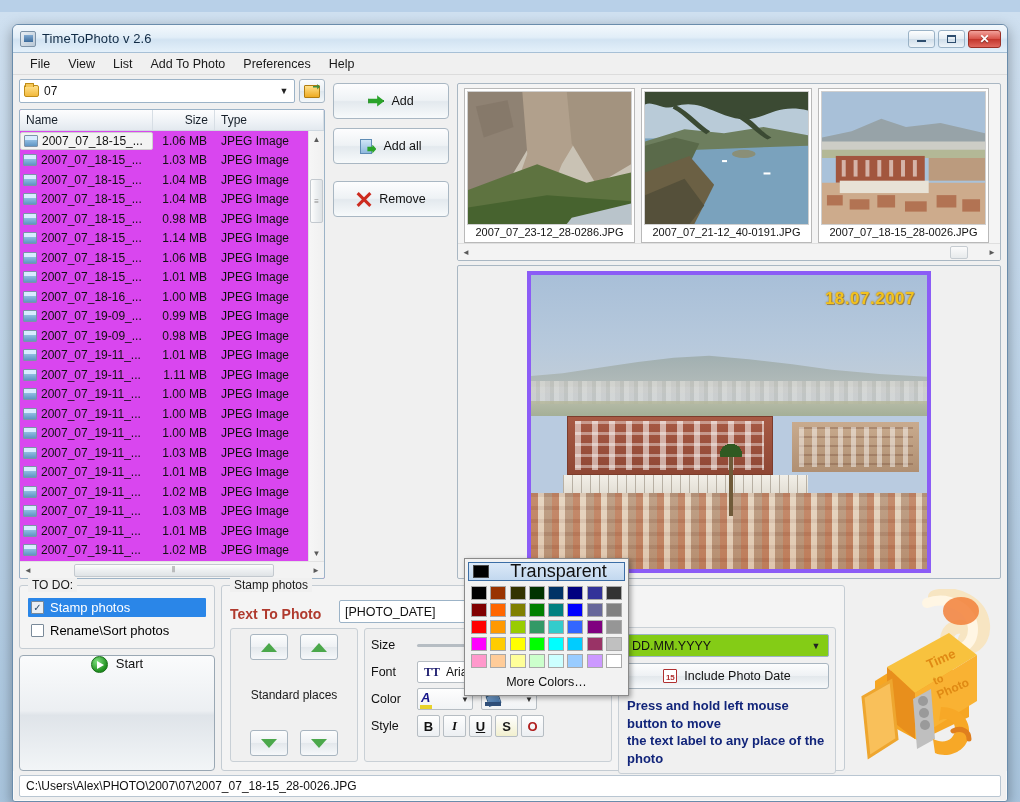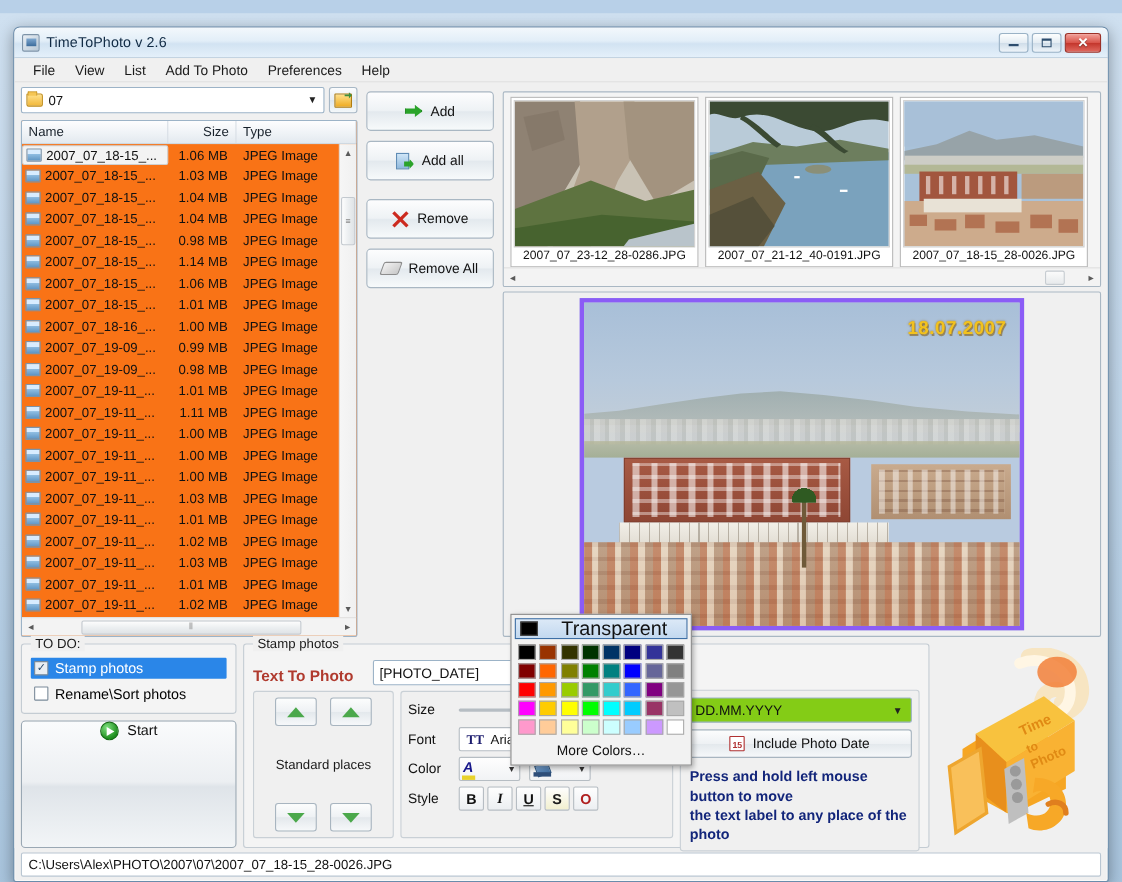--- a/index.html
+++ b/index.html
@@ -93,21 +93,21 @@
     display:flex;align-items:center;justify-content:center;
   }
   .browse-ico{
     width:16px;height:13px;background:linear-gradient(180deg,#ffe08a,#eeab22);
     border:1px solid #b07c10;border-radius:1px;position:relative;
   }
   .browse-ico:after{content:"";position:absolute;right:-1px;top:-3px;width:7px;height:7px;
     background:#3e8f3e;clip-path:polygon(0 50%,60% 50%,60% 20%,100% 60%,60% 100%,60% 70%,0 70%);}
   
   .filelist{
-    flex:1;background:#f97316;border:1px solid #9cb3c7;border-radius:2px;
+    flex:1;background:#d946ef;border:1px solid #9cb3c7;border-radius:2px;
     display:flex;flex-direction:column;overflow:hidden;position:relative;
   }
   .fl-header{
     height:21px;flex:0 0 21px;display:flex;
     background:linear-gradient(180deg,#fdfdfe,#eef2f6 60%,#e3e9ef);
     border-bottom:1px solid #cfd8e0;font-size:12px;color:#17202a;
   }
   .fl-header div{display:flex;align-items:center;padding:0 6px;border-right:1px solid #d7dee5;}
   .col-name{width:133px;flex:0 0 133px;}
   .col-size{width:62px;flex:0 0 62px;justify-content:flex-end;}
@@ -628,24 +628,20 @@
           <span class="ico-add"></span>
           <span>Add</span>
         </div>
         <div class="act-btn">
           <span class="ico-addall"></span>
           <span>Add all</span>
         </div>
         <div class="act-btn gap">
           <span class="ico-remove"></span>
           <span>Remove</span>
-        </div>
-        <div class="act-btn">
-          <span class="ico-removeall"></span>
-          <span>Remove All</span>
         </div>
       </div>
 
       <div class="right-col">
         <div class="thumbstrip">
           <div class="thumbs">
 
             <div class="thumb">
               <div class="thumb-img">
                 <svg width="100%" height="100%" viewBox="0 0 165 128" preserveAspectRatio="none">

